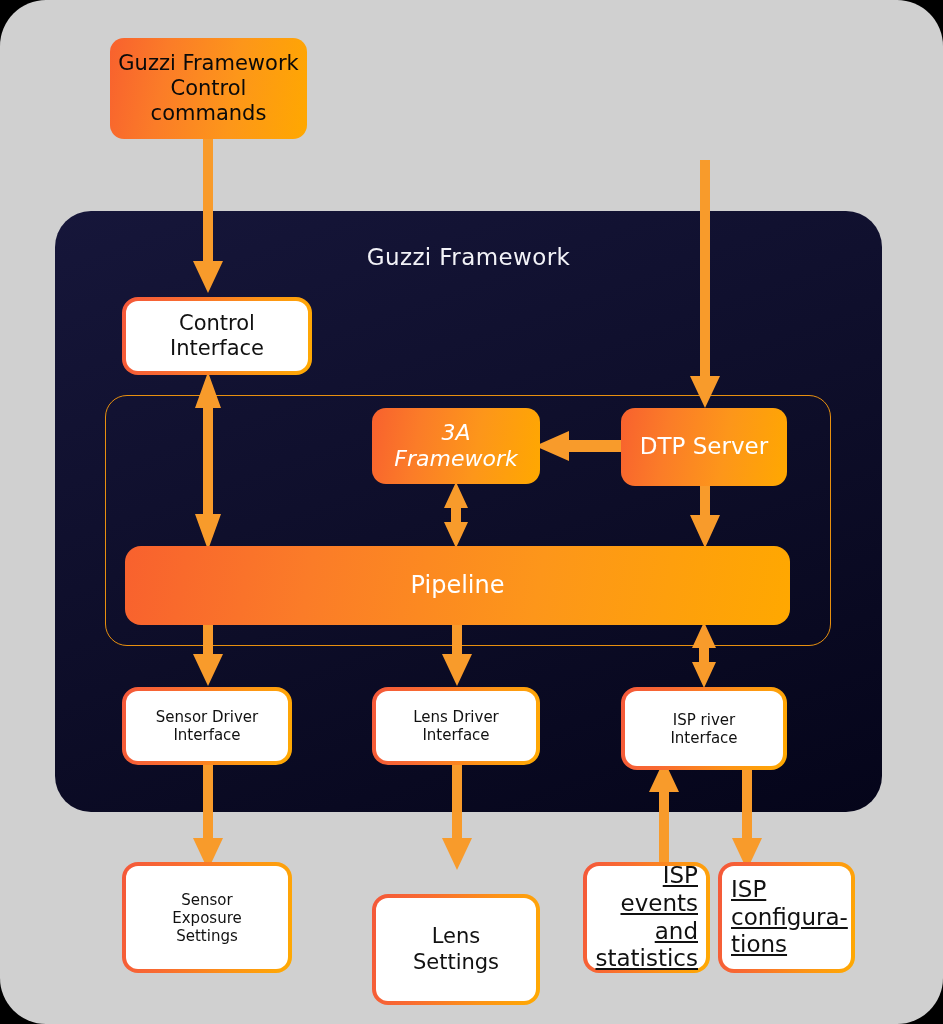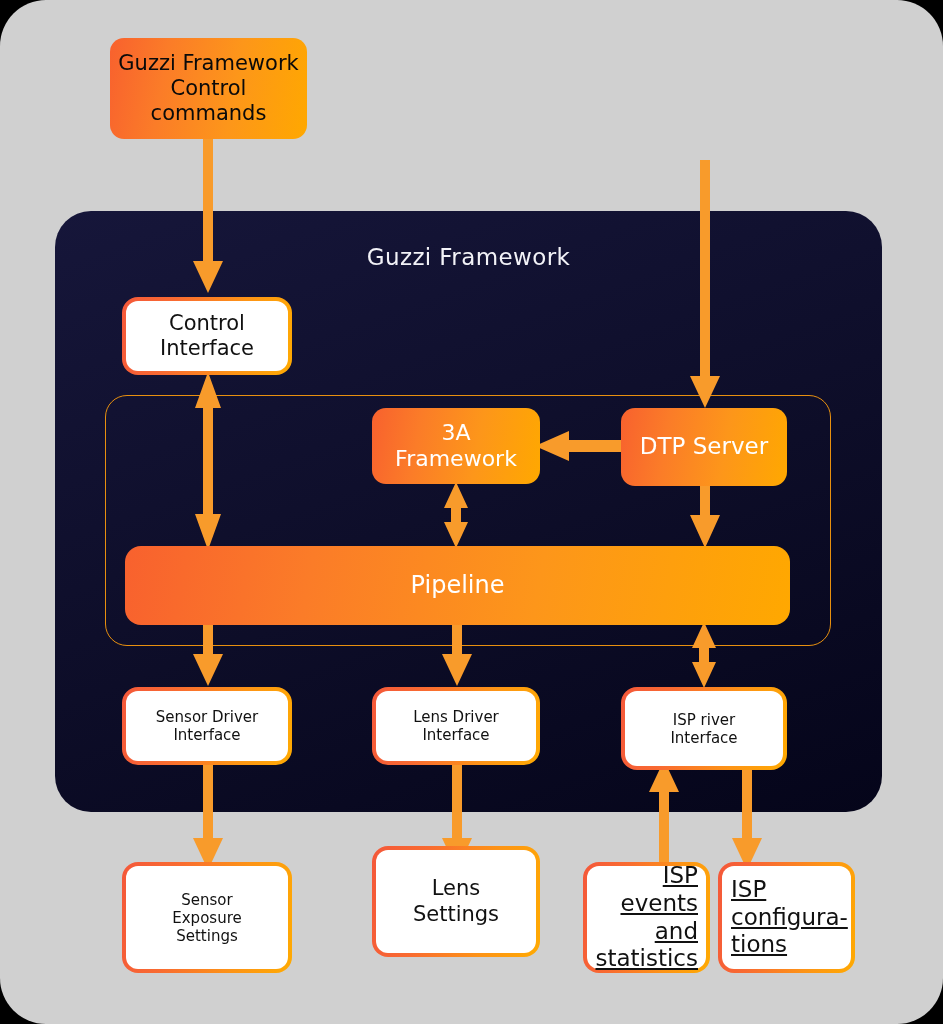--- a/index.html
+++ b/index.html
@@ -200,26 +200,26 @@
   <div class="arrow" style="left:729px; top:760px; width:36px; height:112px;">
     <svg width="36" height="112" viewBox="0 0 36 112">
       <path d="M13 0 H23 V78 H33 L18 110 L3 78 H13 Z" fill="#F89B2B"></path>
     </svg>
   </div>
 
   <div class="node fill-orange dark-text t-21" style="left:110px; top:38px; width:197px; height:101px;">Guzzi Framework
 Control commands</div>
 
 
-  <div class="white-node-wrap" style="left:122px; top:297px; width:170px; height:78px;">
+  <div class="white-node-wrap" style="left:122px; top:297px; width:190px; height:78px;">
     <div class="white-node-inner t-21">Control
 Interface</div>
   </div>
 
-  <div class="node fill-orange light-text t-22" style="left:372px; top:408px; width:168px; height:76px;">3A
+  <div class="node fill-orange light-text t-22" style="left:372px; top:408px; width:168px; height:76px;font-style:italic;">3A
 Framework</div>
 
   <div class="node fill-orange light-text t-24" style="left:125px; top:546px; width:665px; height:79px; border-radius:16px;">Pipeline</div>
 
   <div class="node fill-orange light-text t-23" style="left:621px; top:408px; width:166px; height:78px;">DTP Server</div>
 
   <div class="white-node-wrap" style="left:122px; top:687px; width:170px; height:78px;">
     <div class="white-node-inner t-20">Sensor Driver
 Interface</div>
   </div>
@@ -233,21 +233,21 @@
     <div class="white-node-inner t-20">ISP river
 Interface</div>
   </div>
 
   <div class="white-node-wrap" style="left:122px; top:862px; width:170px; height:111px;">
     <div class="white-node-inner t-20">Sensor
 Exposure
 Settings</div>
   </div>
 
-  <div class="white-node-wrap" style="left:372px; top:846px; width:168px; height:111px;">
+  <div class="white-node-wrap" style="left:372px; top:894px; width:168px; height:111px;">
     <div class="white-node-inner t-21">Lens
 Settings</div>
   </div>
 
   <div class="white-node-wrap align-right" style="left:583px; top:862px; width:127px; height:111px;">
     <div class="white-node-inner t-19">ISP
 events and
 statistics</div>
   </div>
 

